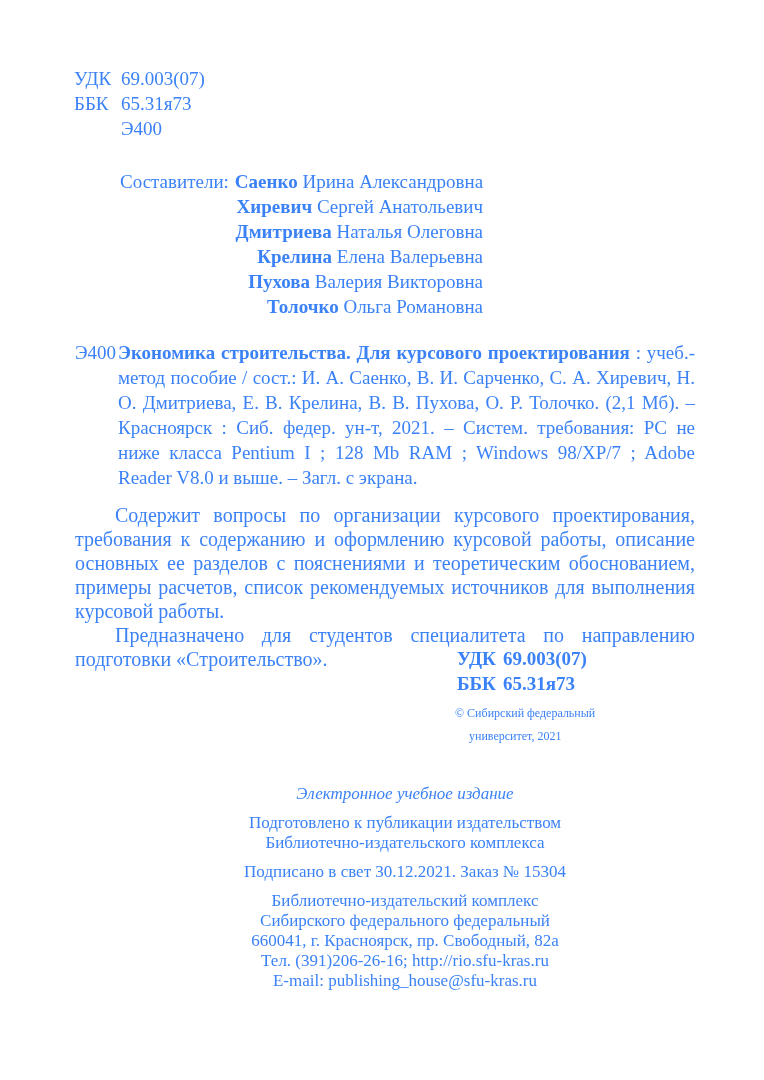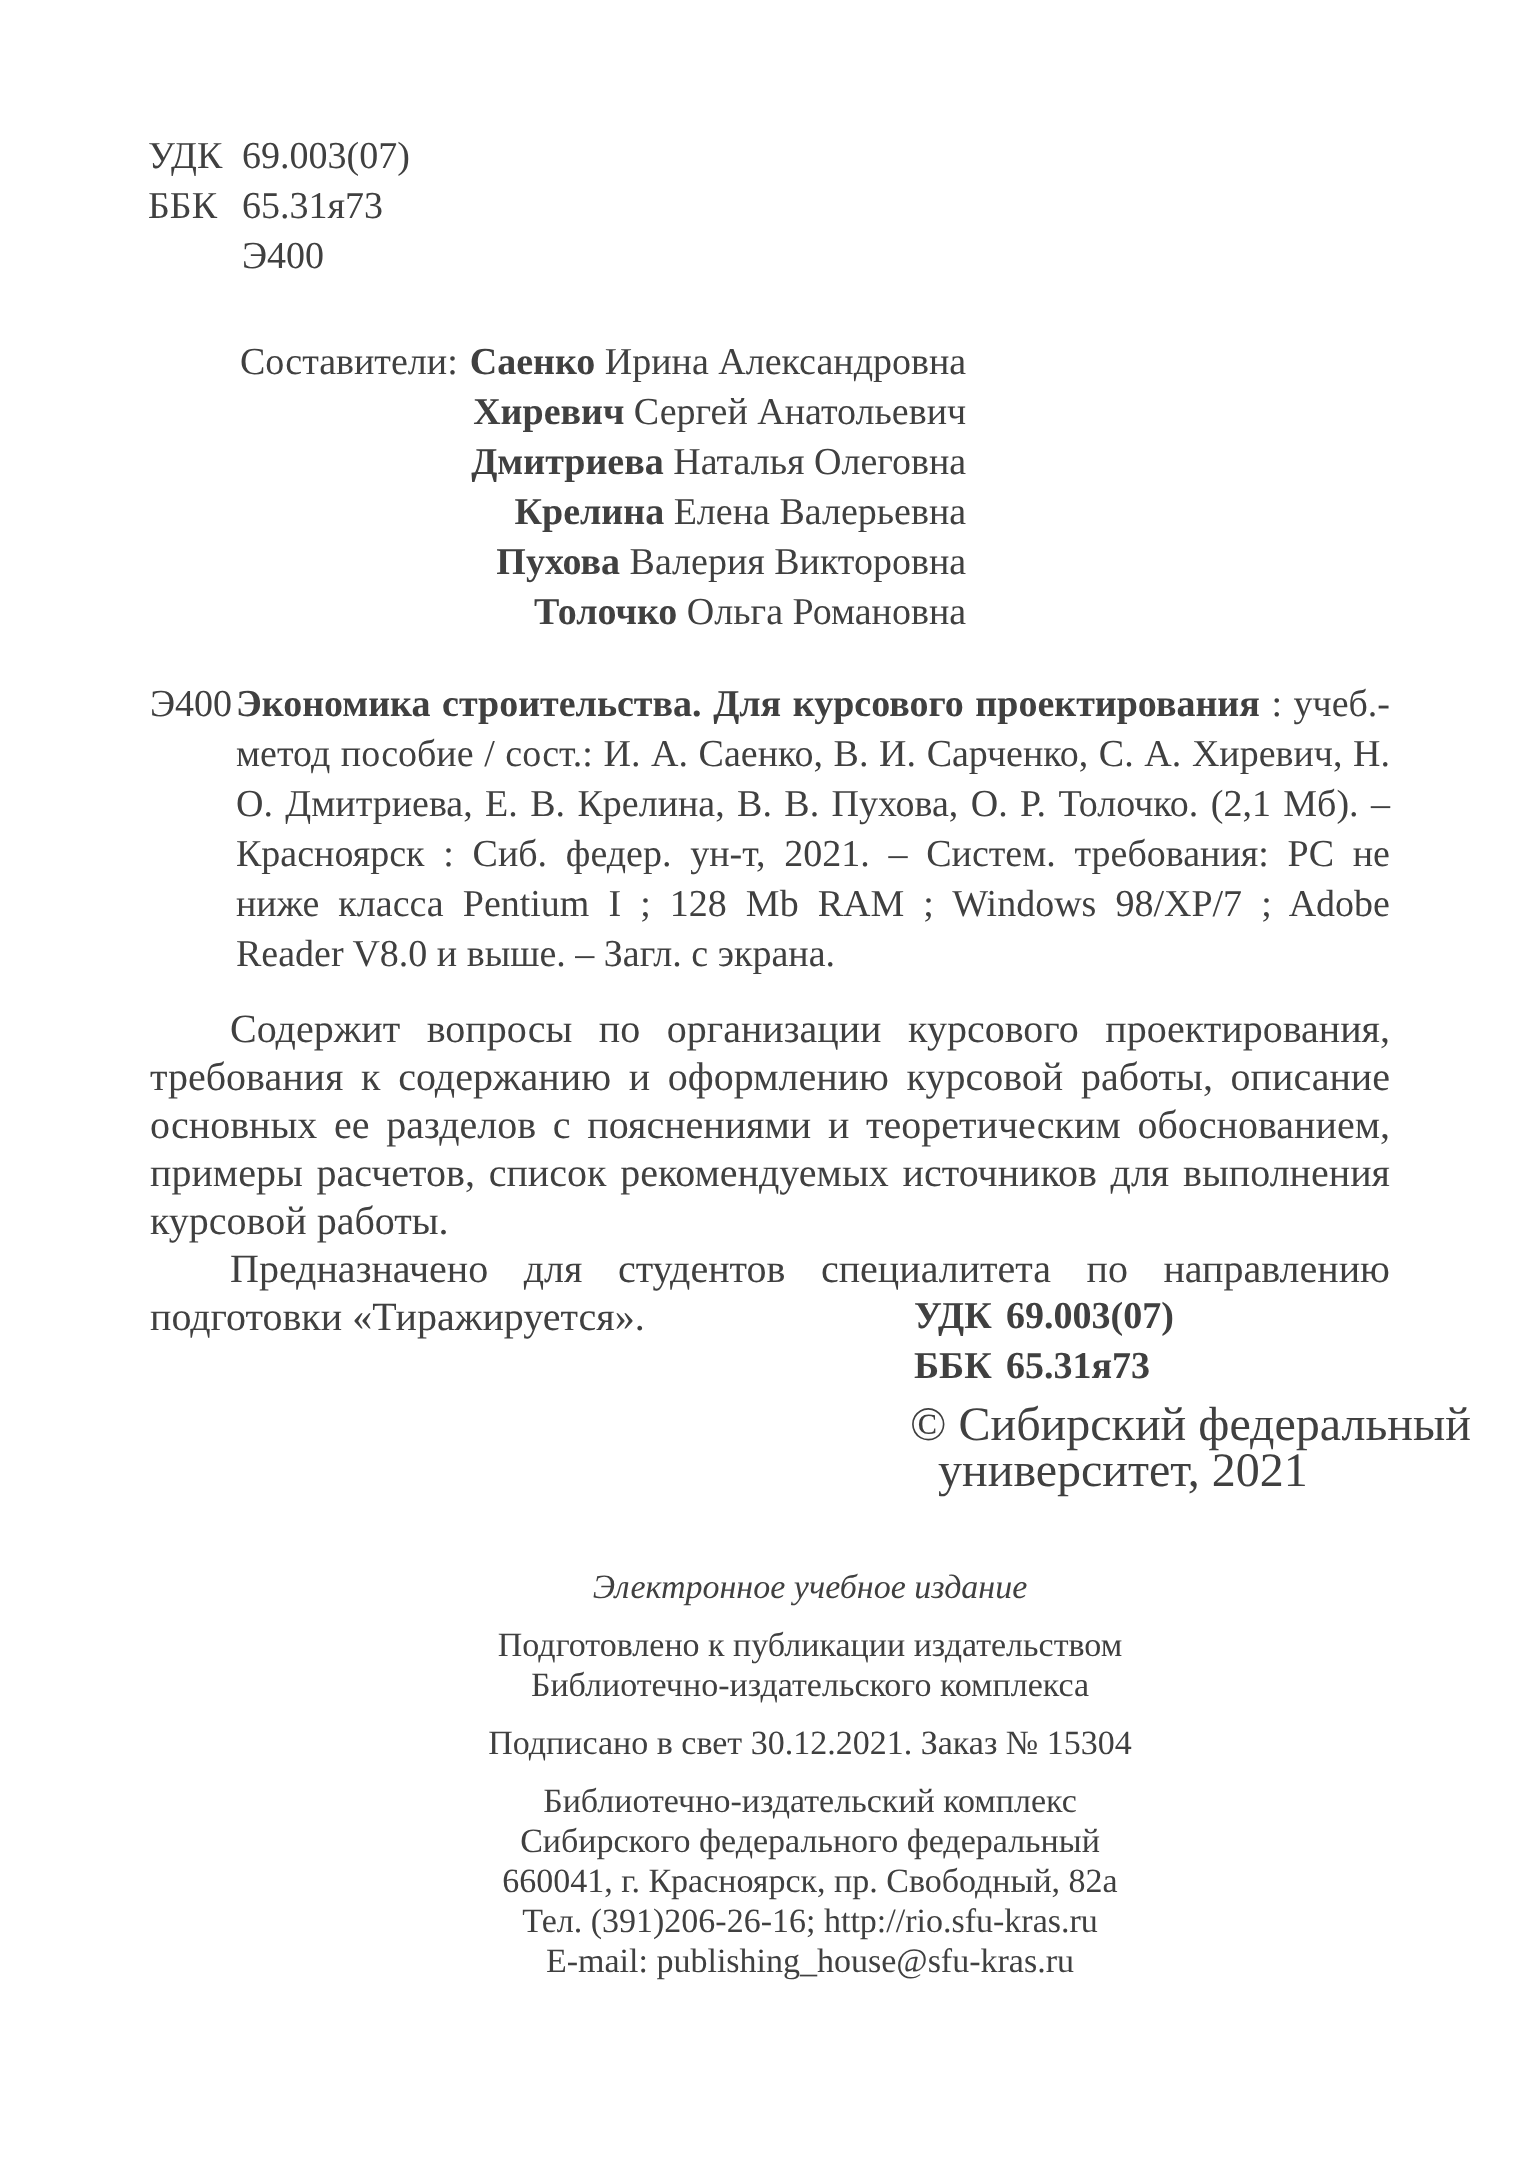--- a/index.html
+++ b/index.html
@@ -6,21 +6,21 @@
     margin: 0;
     padding: 0;
     background: #e8e8e8;
   }
   .page {
     position: relative;
     width: 764px;
     height: 1080px;
     background: #ffffff;
     font-family: "Liberation Serif", "DejaVu Serif", serif;
-    color: #404040;
+    color: #3b82f6;
     overflow: hidden;
   }
 
   
   .codes-top {
     position: absolute;
     left: 74px;
     top: 66px;
     font-size: 19px;
     line-height: 25px;
@@ -86,21 +86,21 @@
     font-weight: 700;
   }
   .codes-right .code-line { display: flex; }
   .codes-right .code-label { width: 46px; }
 
   
   .copyright {
     position: absolute;
     left: 455px;
     top: 702px;
-    font-size: 24px;
+    font-size: 12px;
     line-height: 23px;
   }
   .copyright .line2 { padding-left: 14px; }
 
   
   .imprint {
     position: absolute;
     left: 115px;
     top: 784px;
     width: 580px;
@@ -143,21 +143,21 @@
     </div>
   </div>
 
   <div class="entry">
     <span class="entry-code">Э400</span>
     <p class="entry-text"><span class="entry-title">Экономика строительства. Для курсового проектирования</span><span> : </span><span>учеб.-метод пособие / сост.: И. А. Саенко, В. И. Сарченко, С. А. Хиревич, Н. О. Дмитриева, Е. В. Крелина, В. В. Пухова, О. Р. Толочко. (2,1 Мб). – Красноярск : Сиб. федер. ун-т, 2021. – Систем. требования: PC не ниже класса Pentium I ; 128 Mb RAM ; Windows 98/XP/7 ; Adobe Reader V8.0 и выше. – Загл. с экрана.</span></p>
   </div>
 
   <div class="abstract">
     <p>Содержит вопросы по организации курсового проектирования, требования к содержанию и оформлению курсовой работы, описание основных ее разделов с пояснениями и теоретическим обоснованием, примеры расчетов, список рекомендуемых источников для выполнения курсовой работы.</p>
-    <p>Предназначено для студентов специалитета по направлению подготовки «Тиражируется».</p>
+    <p>Предназначено для студентов специалитета по направлению подготовки «Строительство».</p>
   </div>
 
   <div class="codes-right">
     <div class="code-line">
       <span class="code-label">УДК</span>
       <span class="code-value">69.003(07)</span>
     </div>
     <div class="code-line">
       <span class="code-label">ББК</span>
       <span class="code-value">65.31я73</span>

